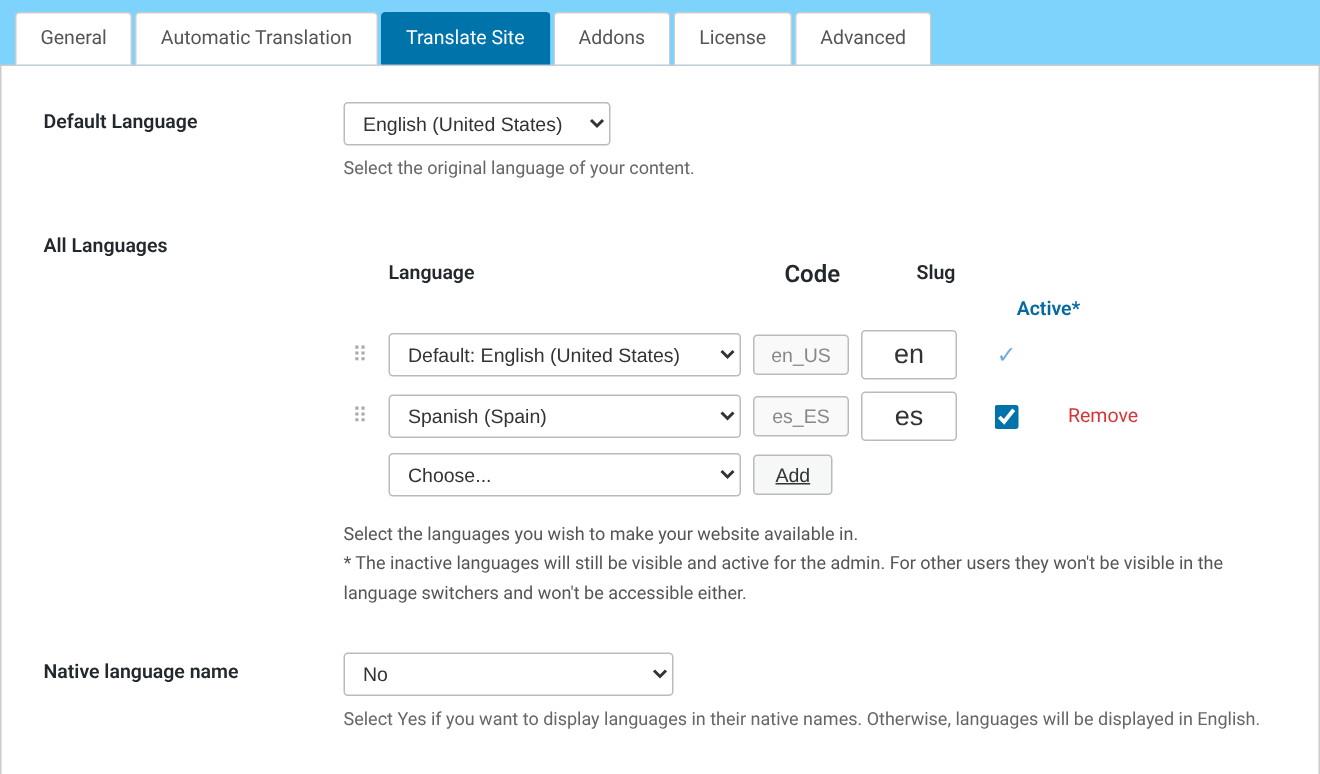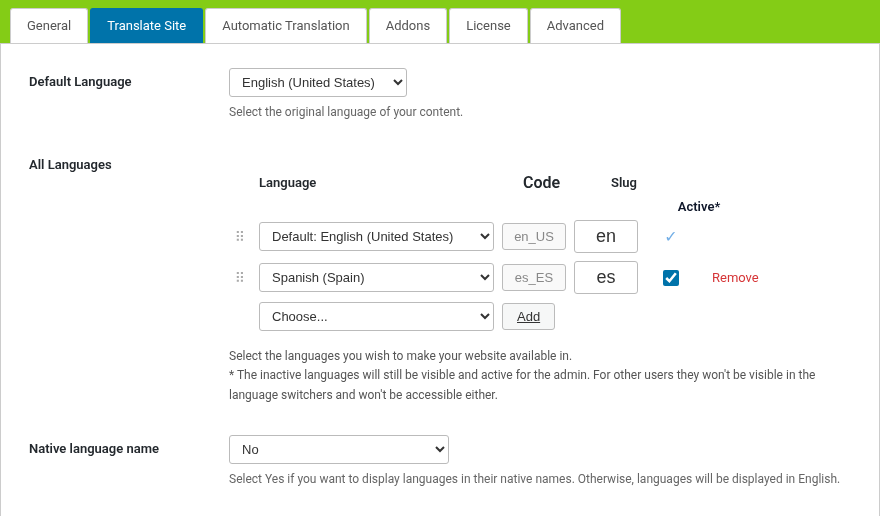--- a/index.html
+++ b/index.html
@@ -14,21 +14,21 @@
       width: 880px;
       min-height: 516px;
       background: #f1f1f1;
       padding: 0;
     }
 
     
     .tabs-bar {
       display: flex;
       align-items: flex-end;
-      background: #84cc16;
+      background: #7dd3fc;
       border-bottom: 1px solid #ccc;
       padding-top: 8px;
       padding-left: 10px;
       gap: 0;
     }
 
     .tab {
       padding: 8px 16px;
       border: 1px solid #ccc;
       border-bottom: none;
@@ -131,21 +131,21 @@
       font-weight: 600;
       font-size: 13px;
       color: #23282d;
       text-align: center;
     }
 
     .col-active {
       width: 60px;
       font-weight: 600;
       font-size: 13px;
-      color: #0f172a;
+      color: #0369a1;
       text-align: center;
       margin-top: 48px;
     }
 
     .lang-row {
       display: flex;
       align-items: center;
       margin-bottom: 8px;
       gap: 8px;
     }
@@ -252,22 +252,22 @@
       width: 220px;
     }
   </style>
 </head>
 <body>
 
 <div class="page-wrapper">
 
   <div class="tabs-bar">
     <div class="tab inactive-white">General</div>
+    <div class="tab inactive-white">Automatic Translation</div>
     <div class="tab active">Translate Site</div>
-    <div class="tab inactive-white">Automatic Translation</div>
     <div class="tab inactive-white">Addons</div>
     <div class="tab inactive-white">License</div>
     <div class="tab inactive-white">Advanced</div>
   </div>
 
   <div class="content">
 
     <div class="section-row">
       <div class="section-label">Default Language</div>
       <div class="section-content">

